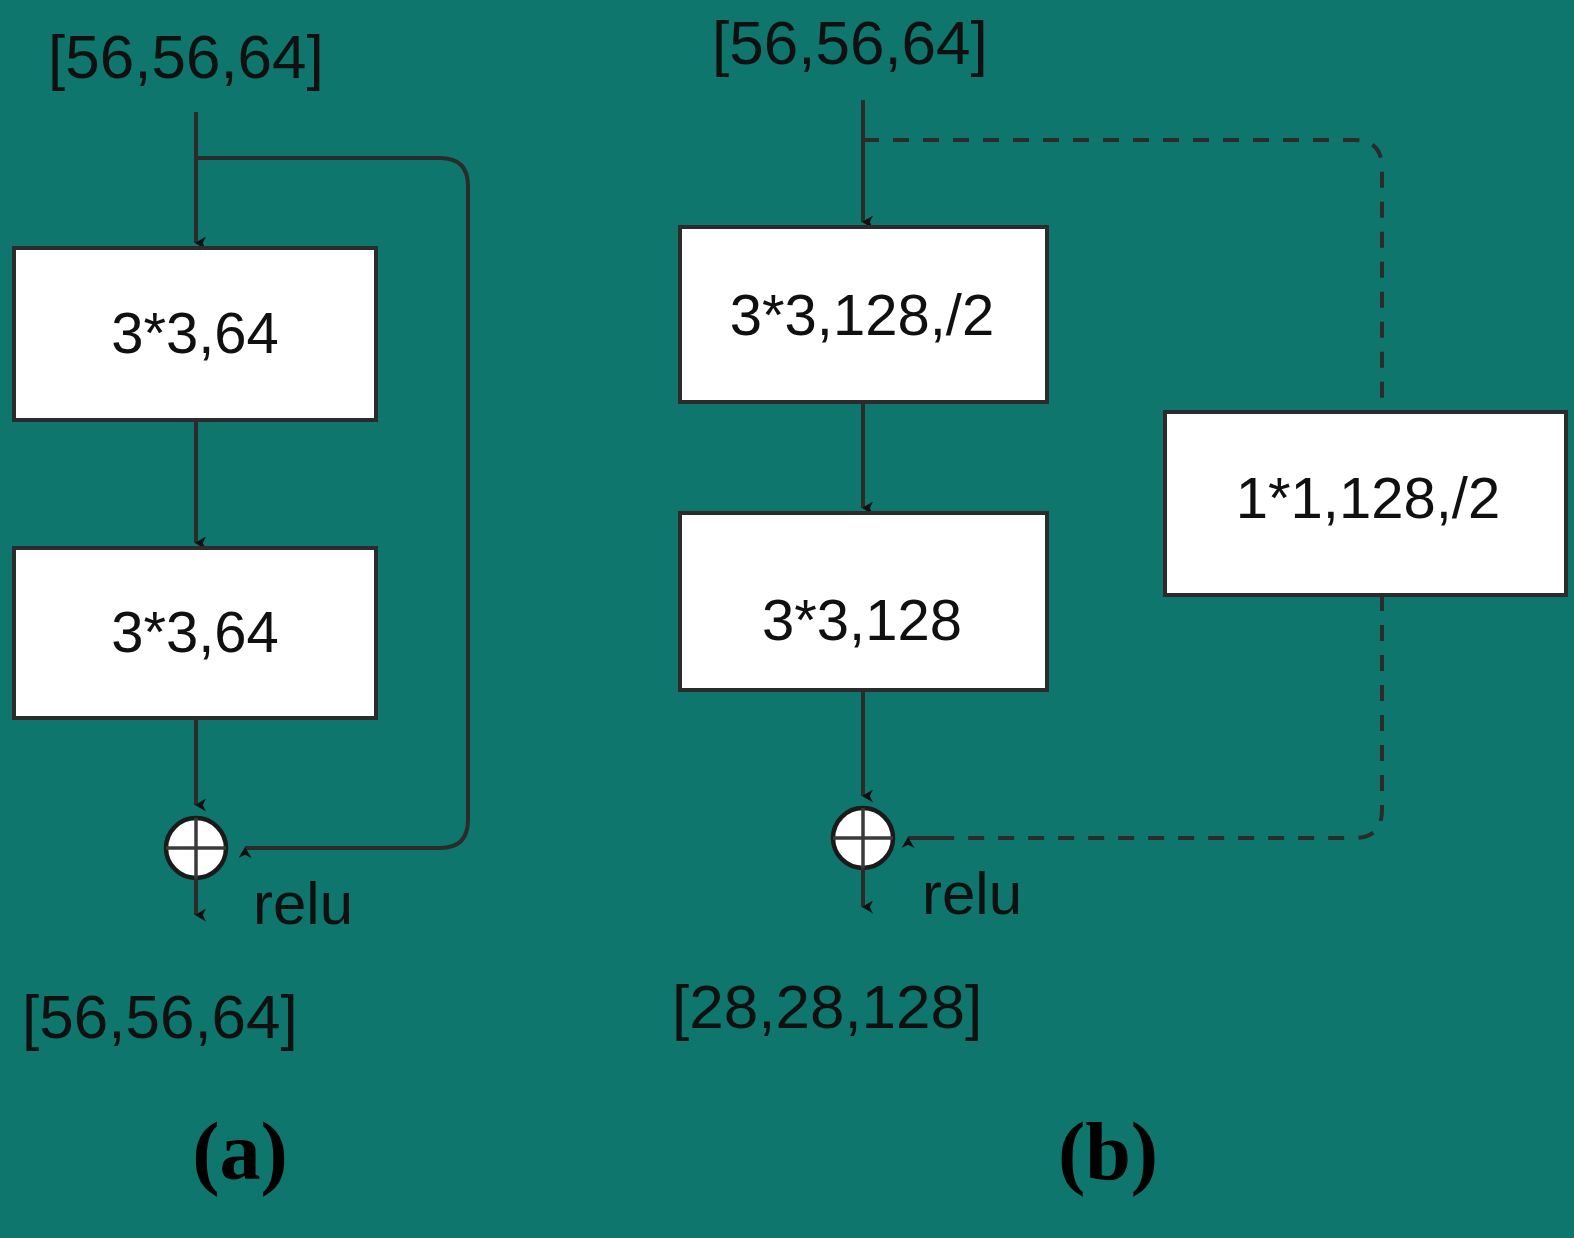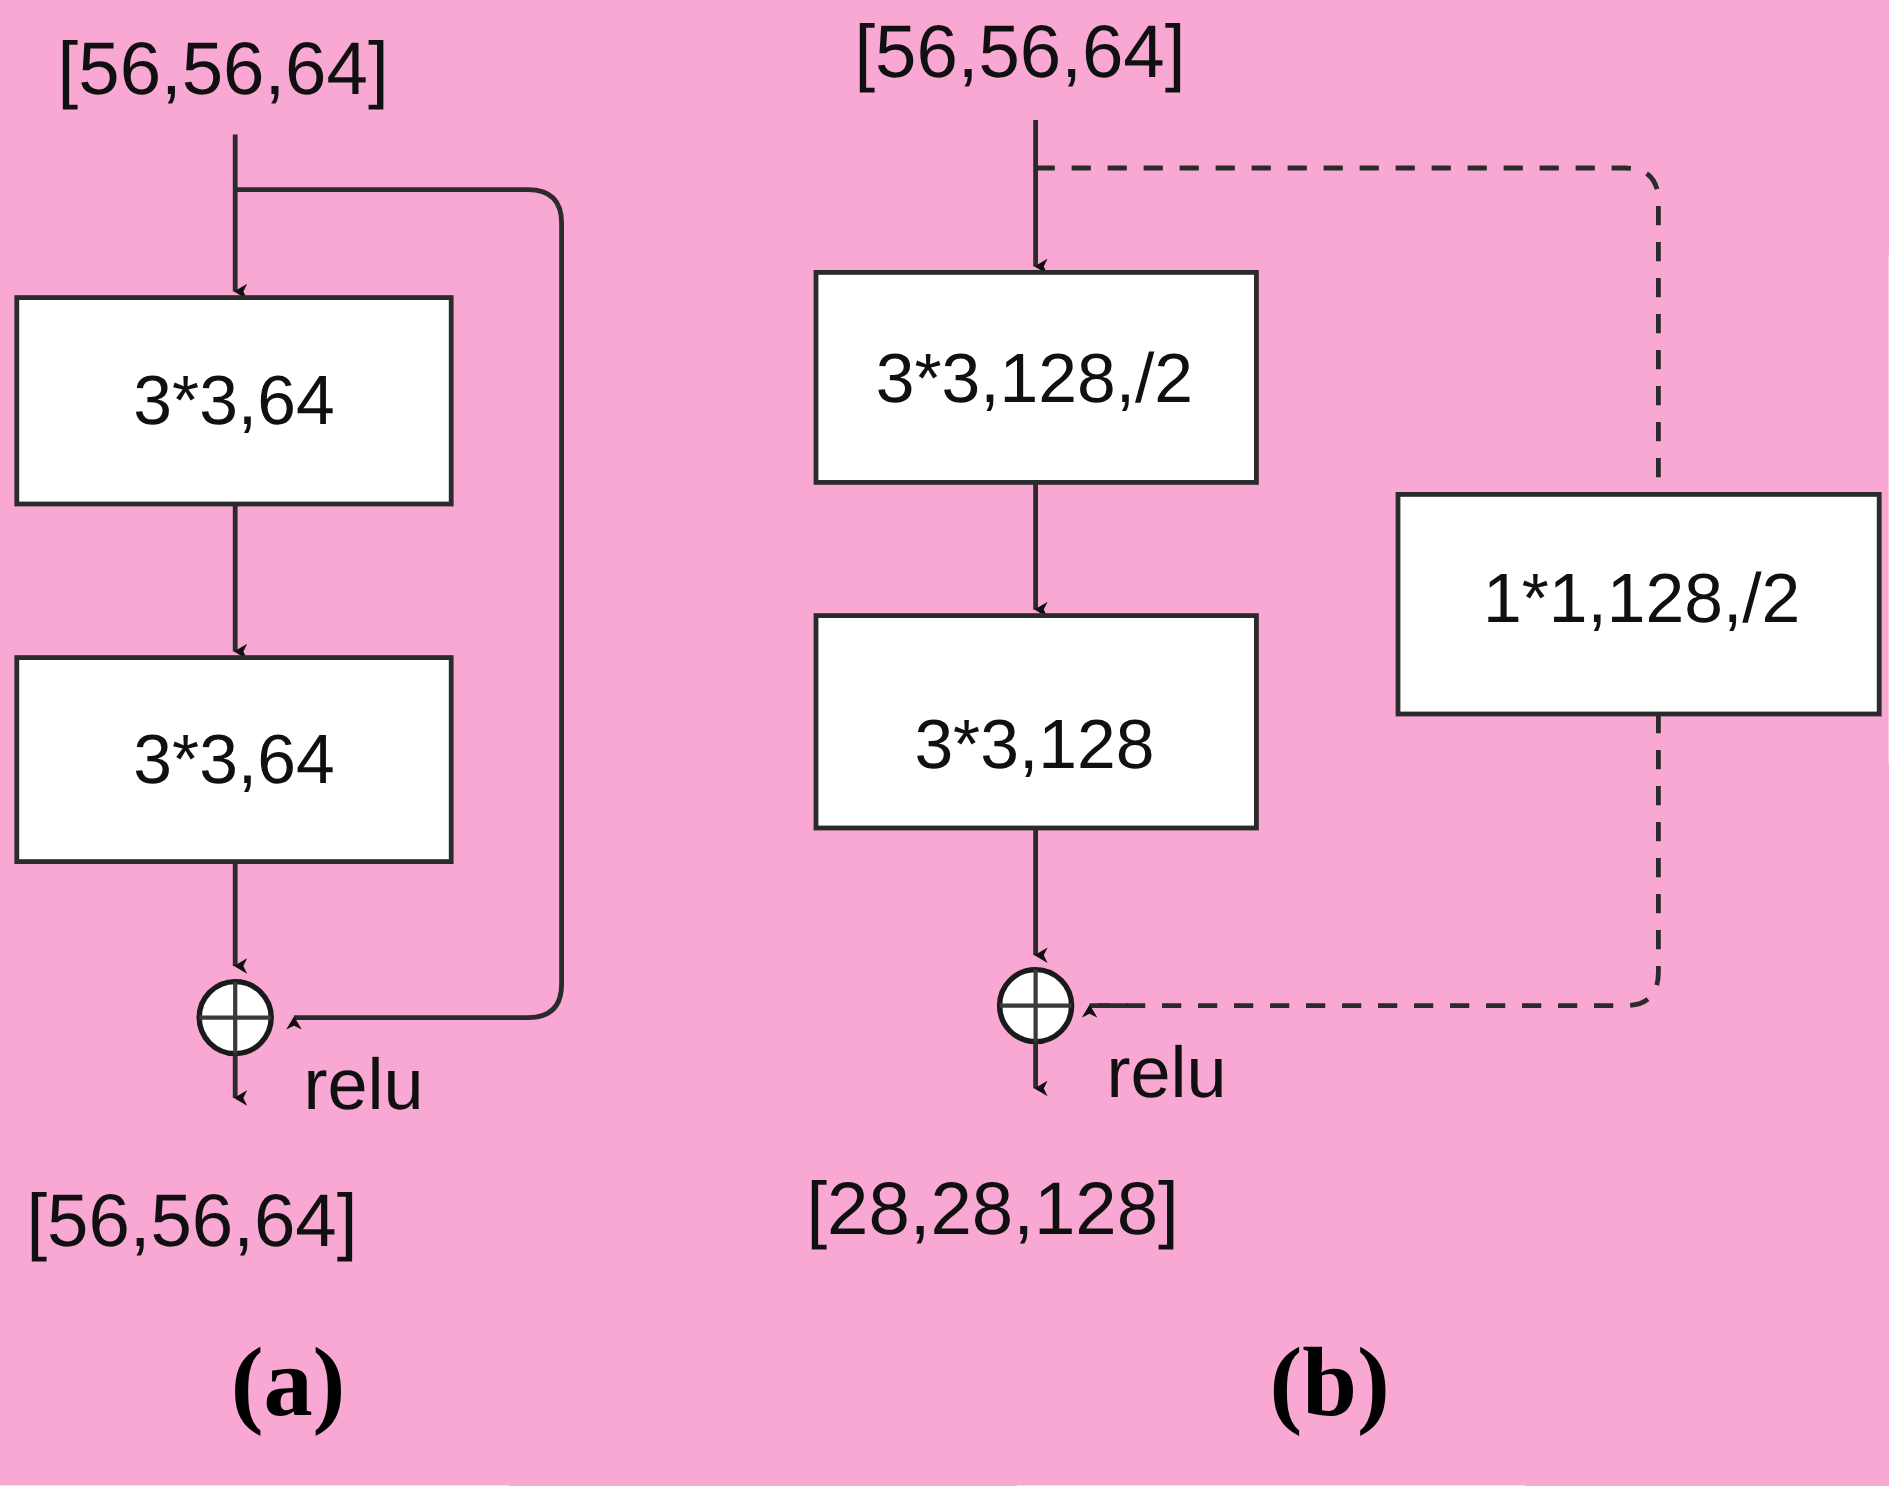--- a/index.html
+++ b/index.html
@@ -11,21 +11,21 @@
   body {
     width: 1574px;
     height: 1238px;
     overflow: hidden;
     font-family: "Liberation Sans", sans-serif;
   }
   #figure-root {
     position: relative;
     width: 1574px;
     height: 1238px;
-    background: #f9a8d4;
+    background: #0f766e;
   }
   svg#diagram-canvas {
     display: block;
     width: 1574px;
     height: 1238px;
   }
   .box-rect {
     fill: #ffffff;
     stroke: #2b2b2b;
     stroke-width: 4;

